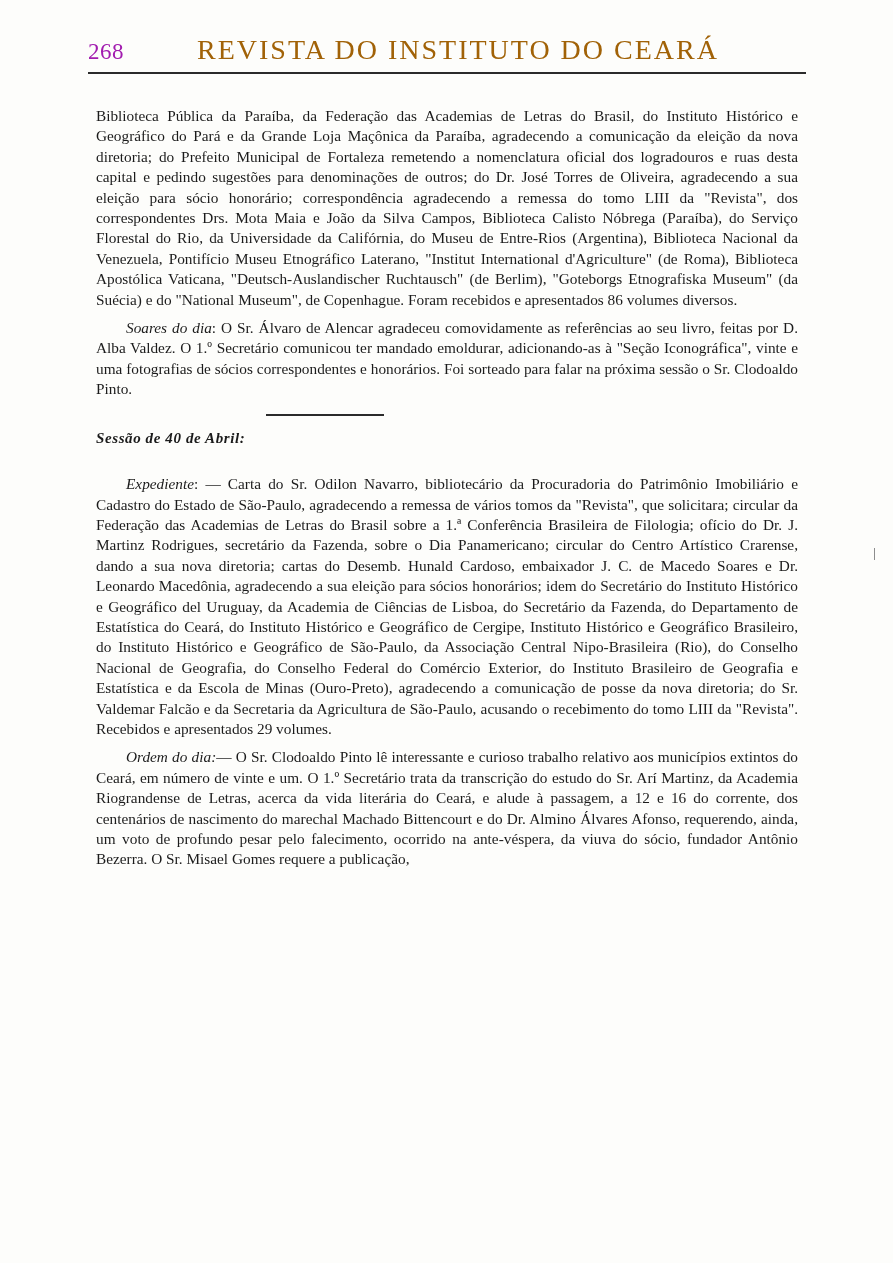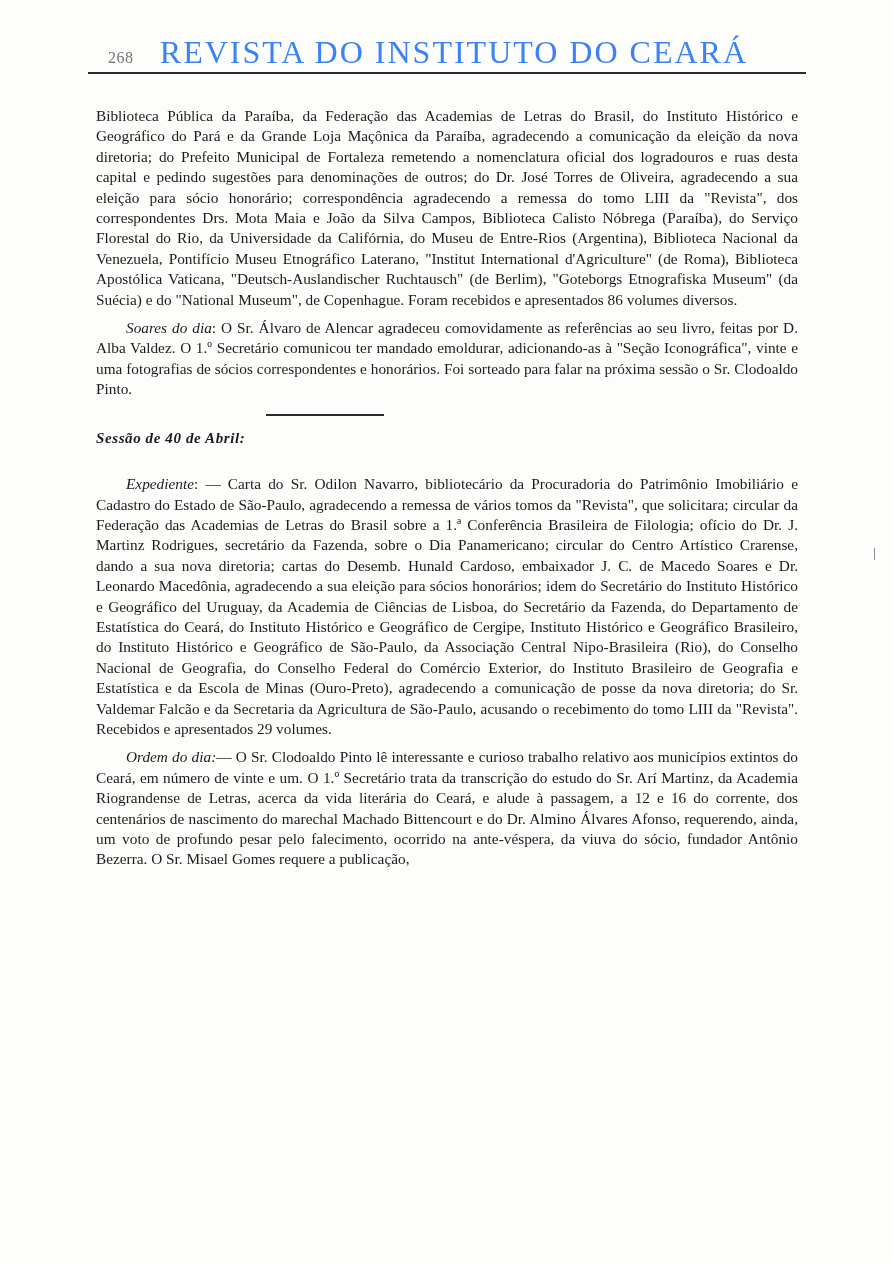--- a/index.html
+++ b/index.html
@@ -25,33 +25,32 @@
   .header {
     position: absolute;
     left: 88px;
     top: 34px;
     width: 720px;
     display: flex;
     align-items: baseline;
   }
   .folio {
     font-family: "Liberation Serif", serif;
-    font-size: 16px;
+    font-size: 23px;
     letter-spacing: 0.5px;
-    color: #737373;
+    color: #a21caf;
     width: 80px;
-    margin-left: 20px;
   }
   .running-title {
     flex: 1;
     text-align: center;
     font-family: "Liberation Serif", serif;
-    font-size: 32px;
+    font-size: 28px;
     letter-spacing: 2px;
-    color: #3b82f6;
+    color: #a16207;
     padding-right: 60px;
     white-space: nowrap;
   }
   .rule {
     position: absolute;
     left: 88px;
     top: 72px;
     width: 718px;
     height: 2px;
     background: #2b2b2b;

